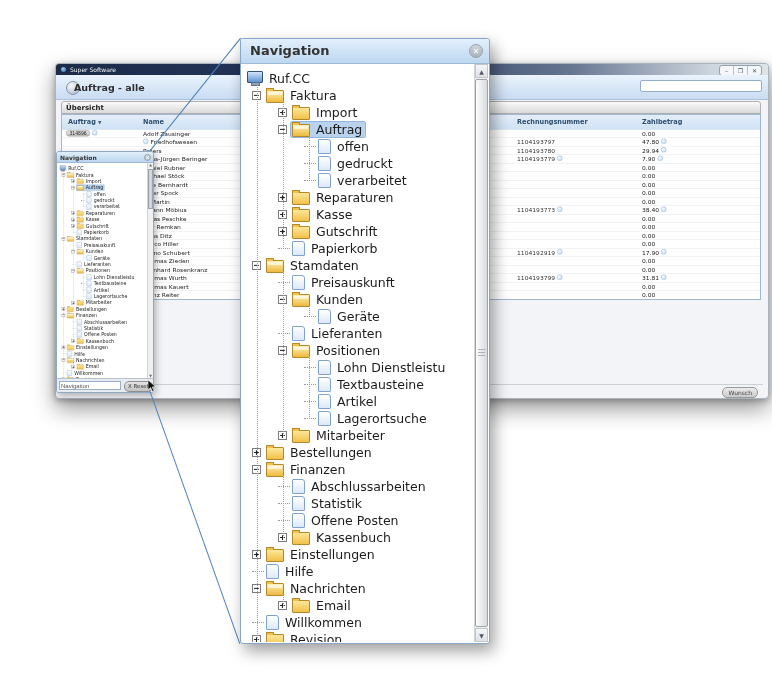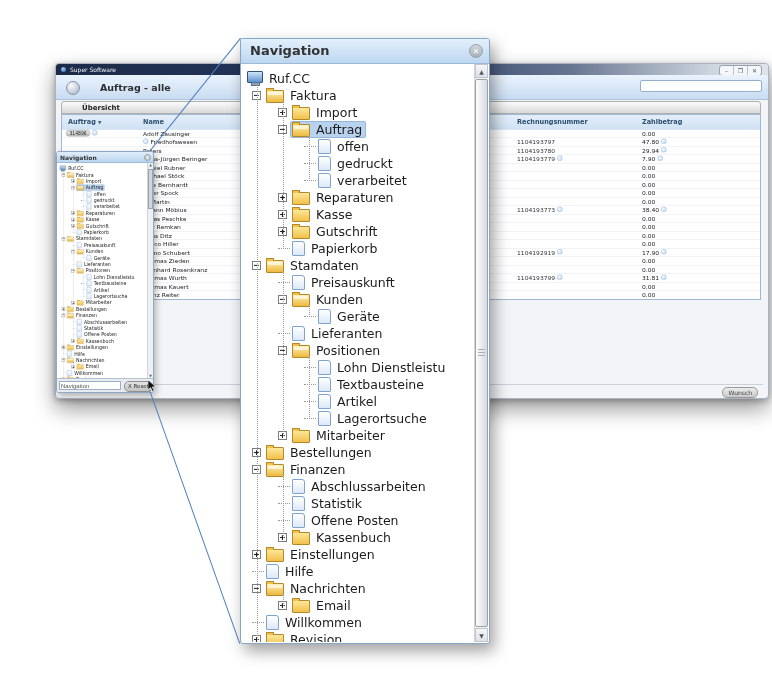--- a/index.html
+++ b/index.html
@@ -18,28 +18,28 @@
   #win-controls{position:absolute;right:6px;top:1px;height:9px;display:flex;align-items:stretch;
     background:rgba(246,248,250,.95);border:1px solid #97a1ad;border-radius:3px;overflow:hidden;}
   #win-controls span{width:13px;display:flex;align-items:center;justify-content:center;
     font-size:6px;line-height:9px;color:#4a5560;border-left:1px solid #b9c1ca;}
   #win-controls span:first-child{border-left:none;}
 
   #header-band{position:absolute;left:0;top:11px;right:0;height:24px;
     background:linear-gradient(#eaf3fd,#c9dcf2);border-bottom:1px solid #a9c3de;}
   #page-icon{position:absolute;left:10px;top:6px;width:12px;height:12px;border-radius:50%;
     background:radial-gradient(circle at 35% 30%,#fdfdfd,#9fb0c4);border:1px solid #8795a8;}
-  #page-title{position:absolute;left:44px;top:7px;font-size:9.5px;font-weight:bold;color:#2e2e2e;white-space:nowrap;}
+  #page-title{position:absolute;left:18px;top:7px;font-size:9.5px;font-weight:bold;color:#2e2e2e;white-space:nowrap;}
   #top-search{position:absolute;right:6px;top:5px;width:122px;height:12px;background:#fff;
     border:1px solid #93afc9;border-radius:2px;font-size:7px;padding:0 2px;box-sizing:border-box;}
 
   
   #panel-header{position:absolute;left:5px;top:37px;width:700px;height:13px;box-sizing:border-box;
     background:linear-gradient(#fbfbfb,#d9d9d9);border:1px solid #b0b0b0;border-radius:3px 3px 0 0;
-    font-size:7px;font-weight:bold;color:#222;line-height:12px;padding-left:20px;}
+    font-size:7px;font-weight:bold;color:#222;line-height:12px;padding-left:4px;}
   #table-box{position:absolute;left:5px;top:50px;width:700px;height:186px;background:#fff;
     border:1px solid #9fb8d1;box-sizing:border-box;overflow:hidden;}
   #table-scale{position:absolute;left:0;top:0;width:1400px;transform:scale(0.5);transform-origin:0 0;}
   #col-band{position:relative;height:28px;background:linear-gradient(#e4eefa,#cfe2f4);
     border-bottom:1px solid #b5cce4;}
   .col-label{position:absolute;top:6px;font-size:13px;font-weight:bold;color:#2f4f6f;white-space:nowrap;}
   #col-auftrag{left:12px;} #col-name{left:162px;} #col-inv{left:910px;} #col-amt{left:1160px;}
   .sort-glyph{font-size:9px;color:#44608a;}
   .drow{position:relative;height:16px;border-bottom:1px solid #e3e7ec;font-size:12px;color:#1a1a1a;}
   .drow.selected{background:#ccd9e8;}

